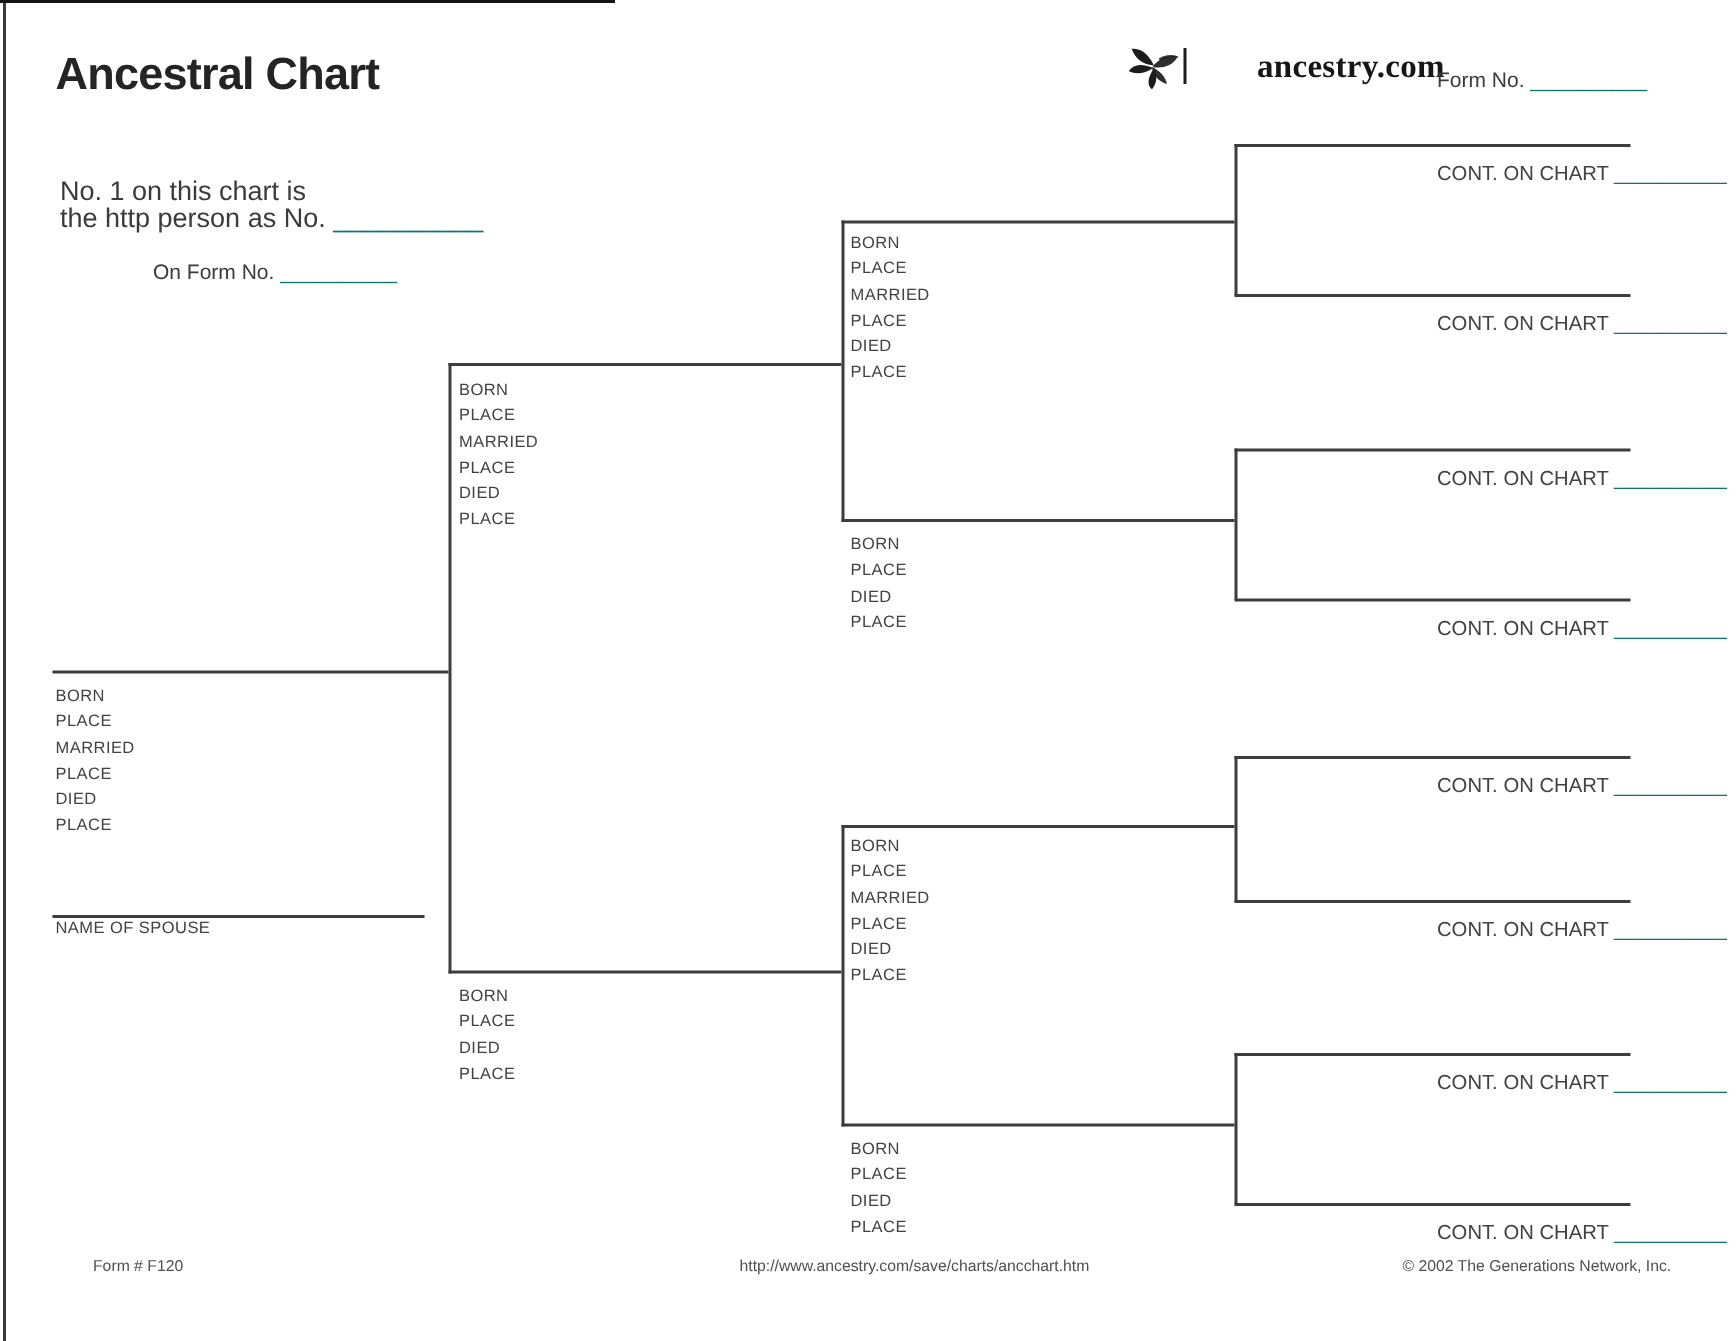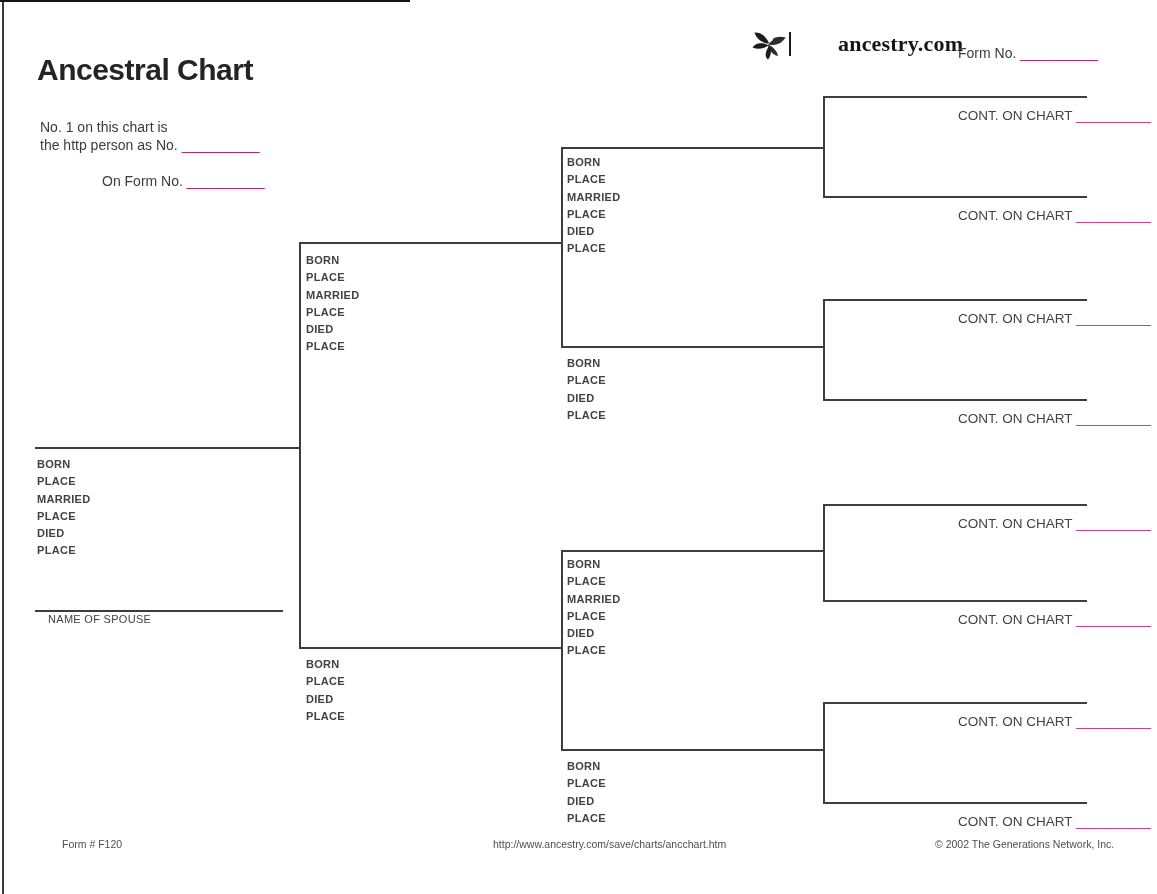--- a/index.html
+++ b/index.html
@@ -6,45 +6,45 @@
   body{
     width:1157px;height:894px;position:relative;background:#ffffff;
     font-family:"Liberation Sans", sans-serif;color:#3d3d3d;overflow:hidden;
   }
   
   .frame-left{position:absolute;left:2px;top:0;width:2px;height:894px;background:#3a3a3a;}
   .frame-top{position:absolute;left:0;top:0;width:410px;height:2px;background:#141414;}
 
   .title{
     position:absolute;left:37px;top:33px;font-size:30px;font-weight:bold;
-    color:#242424;letter-spacing:-0.5px;margin-top:20px;
+    color:#242424;letter-spacing:-0.5px;
   }
 
   .logo{position:absolute;left:752px;top:28px;display:flex;align-items:center;}
   .logo .bar{width:2px;height:24px;background:#1c1c1c;margin:0 3px 0 1px;}
   .logo-text{
     font-family:"Liberation Serif", serif;font-size:22px;font-weight:bold;
     color:#161616;letter-spacing:0.2px;margin-left:44px;
   }
 
   .chart-no{position:absolute;left:958px;top:45px;font-size:14px;color:#3b3b3b;}
 
-  .notes{position:absolute;left:40px;top:119px;font-size:14px;line-height:17.5px;color:#3b3b3b;}
+  .notes{position:absolute;left:40px;top:119px;font-size:18px;line-height:17.5px;color:#3b3b3b;}
   .note3{position:absolute;left:102px;top:173px;font-size:14px;color:#3b3b3b;}
 
-  .blank{color:#be185d;text-align:center;}
+  .blank{color:#0f766e;text-align:center;}
 
   
   .hl{position:absolute;height:1.5px;background:#3d3d3d;}
   .vl{position:absolute;width:1.5px;background:#3d3d3d;}
 
   
-  .fields{position:absolute;font-size:11px;line-height:17.3px;color:#424242;letter-spacing:0.3px;font-weight:bold;}
+  .fields{position:absolute;font-size:11px;line-height:17.3px;color:#424242;letter-spacing:0.3px;}
 
-  .spouse{position:absolute;left:37px;top:613px;font-size:11px;letter-spacing:0.3px;color:#424242;margin-left:11px;}
+  .spouse{position:absolute;left:37px;top:613px;font-size:11px;letter-spacing:0.3px;color:#424242;}
 
   .cont{position:absolute;left:958px;width:200px;font-size:13.5px;color:#424242;}
 
   .footer{position:absolute;top:838px;font-size:10.5px;color:#4f4f4f;padding-left:24px;}
   .f-form{left:38px;}
   .f-url{left:469px;}
   .f-copy{left:911px;}
 </style>
 </head>
 <body>

